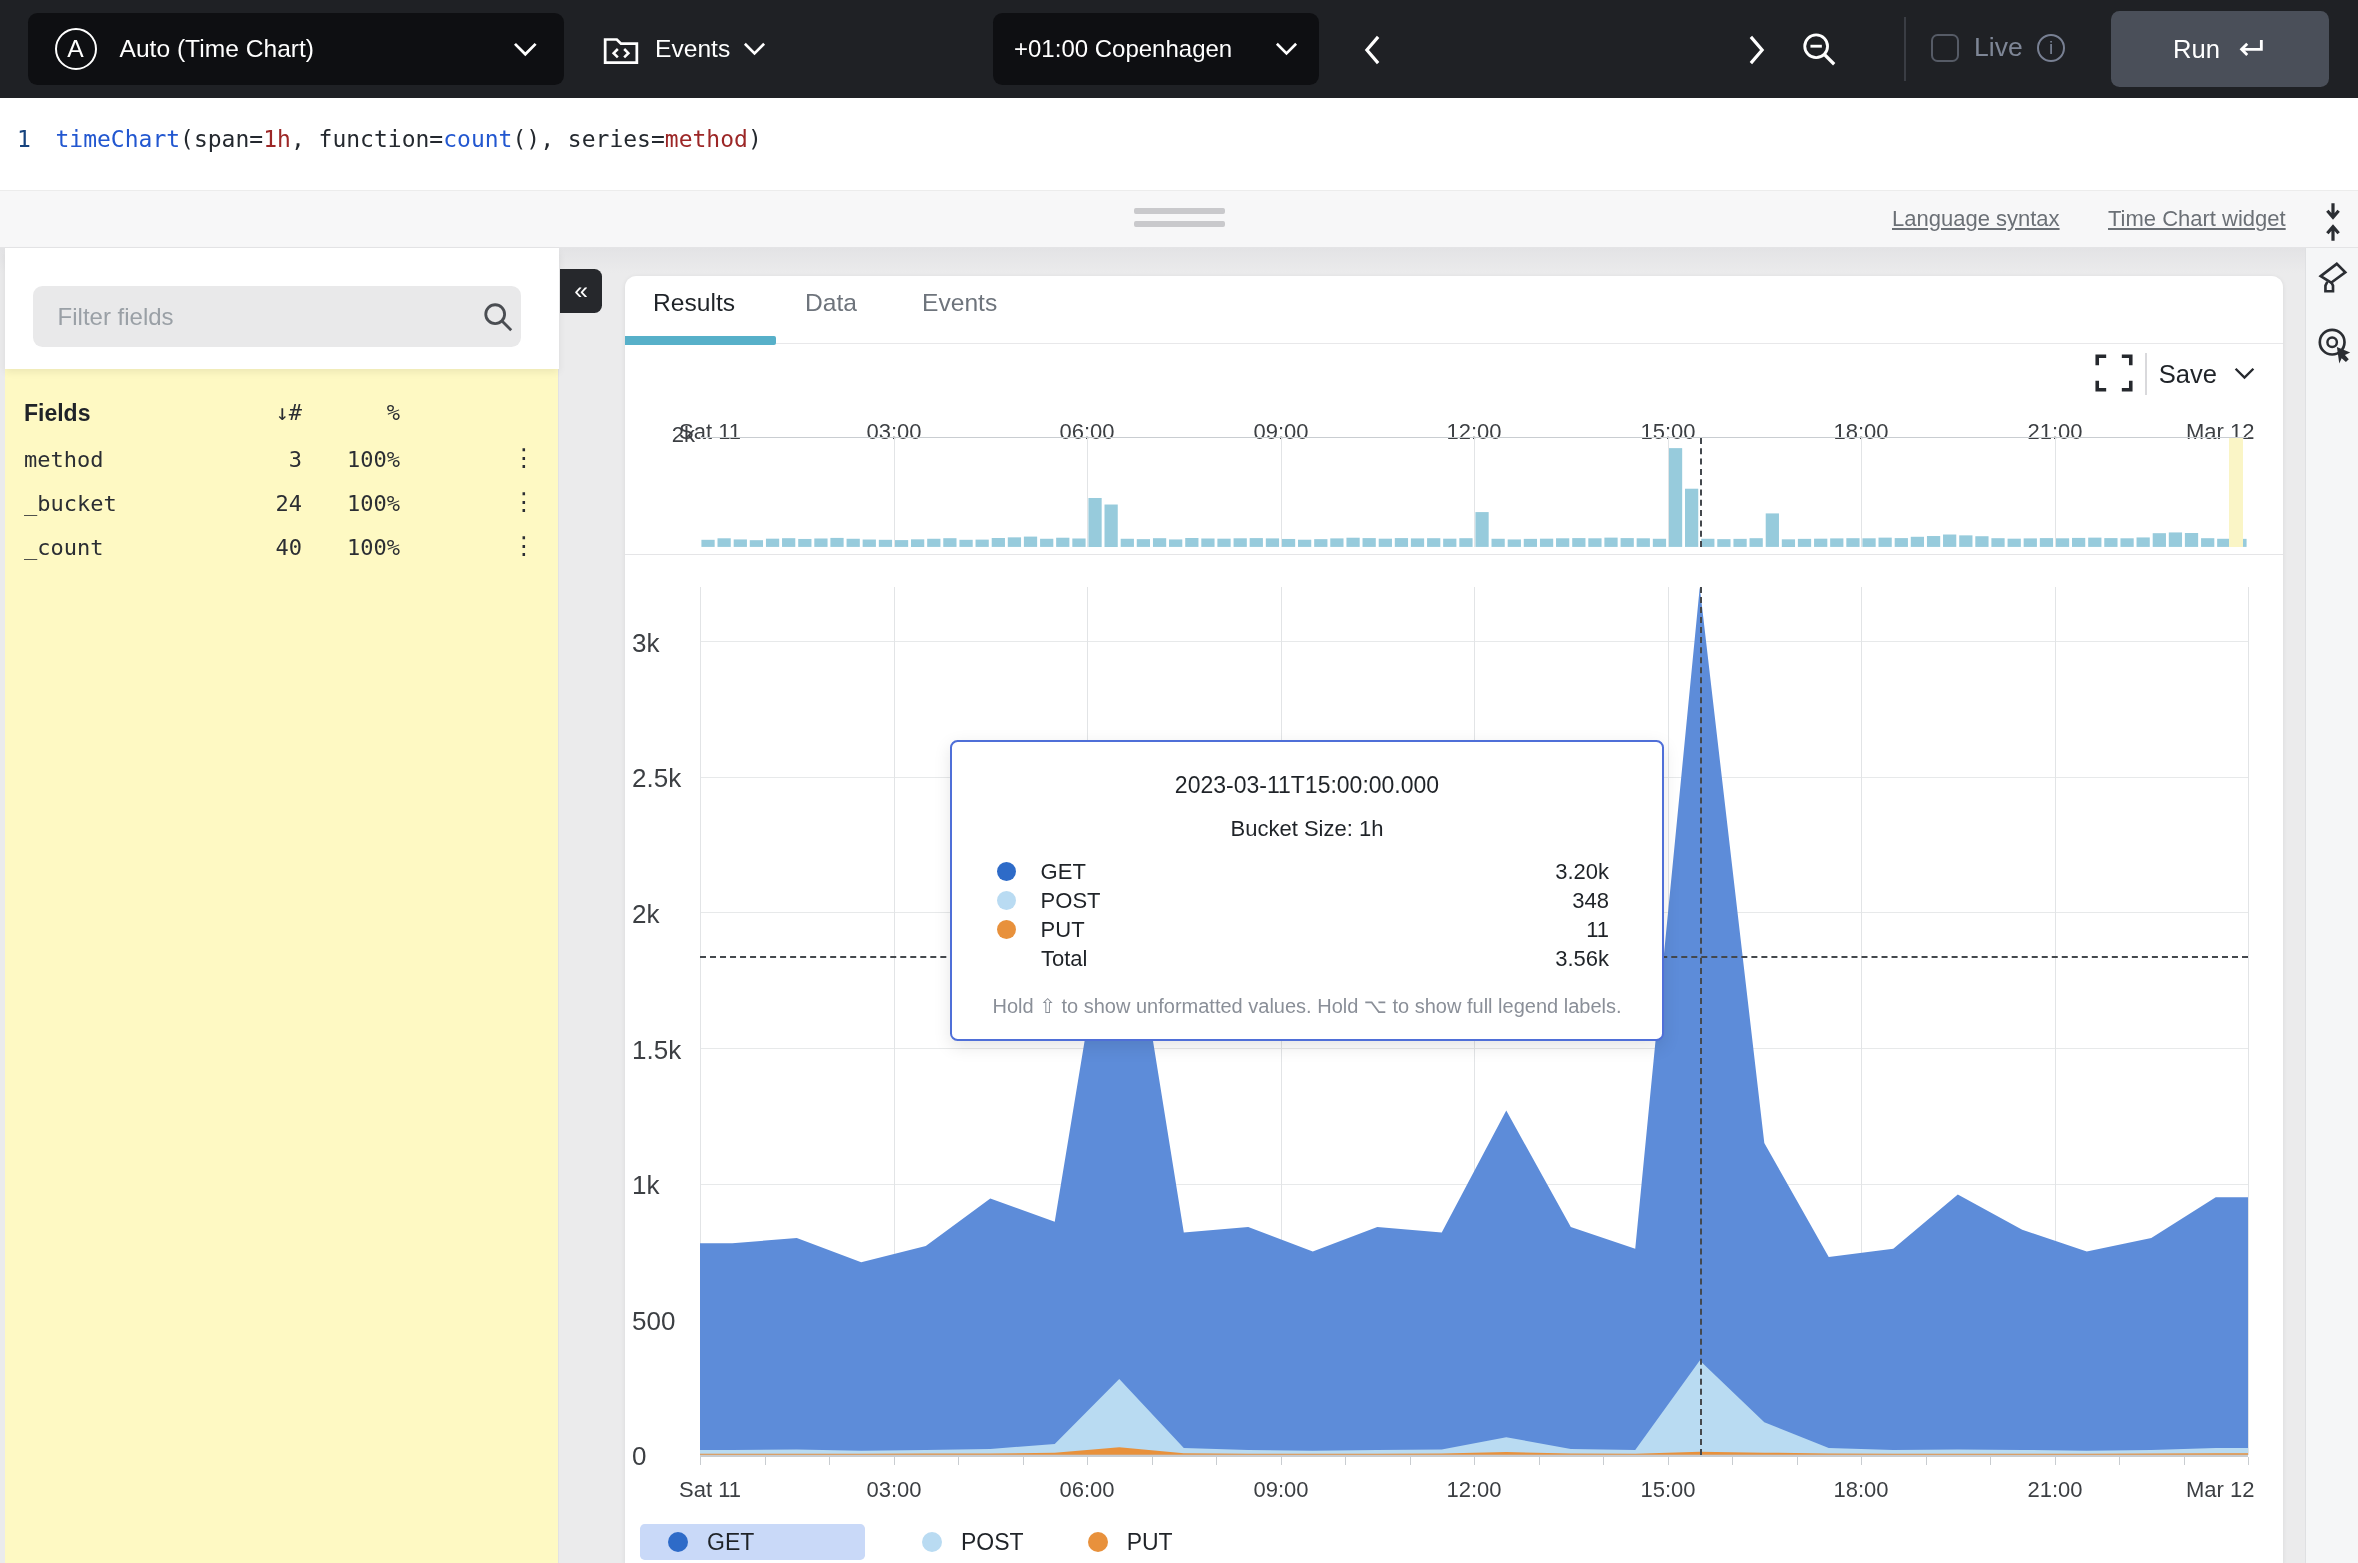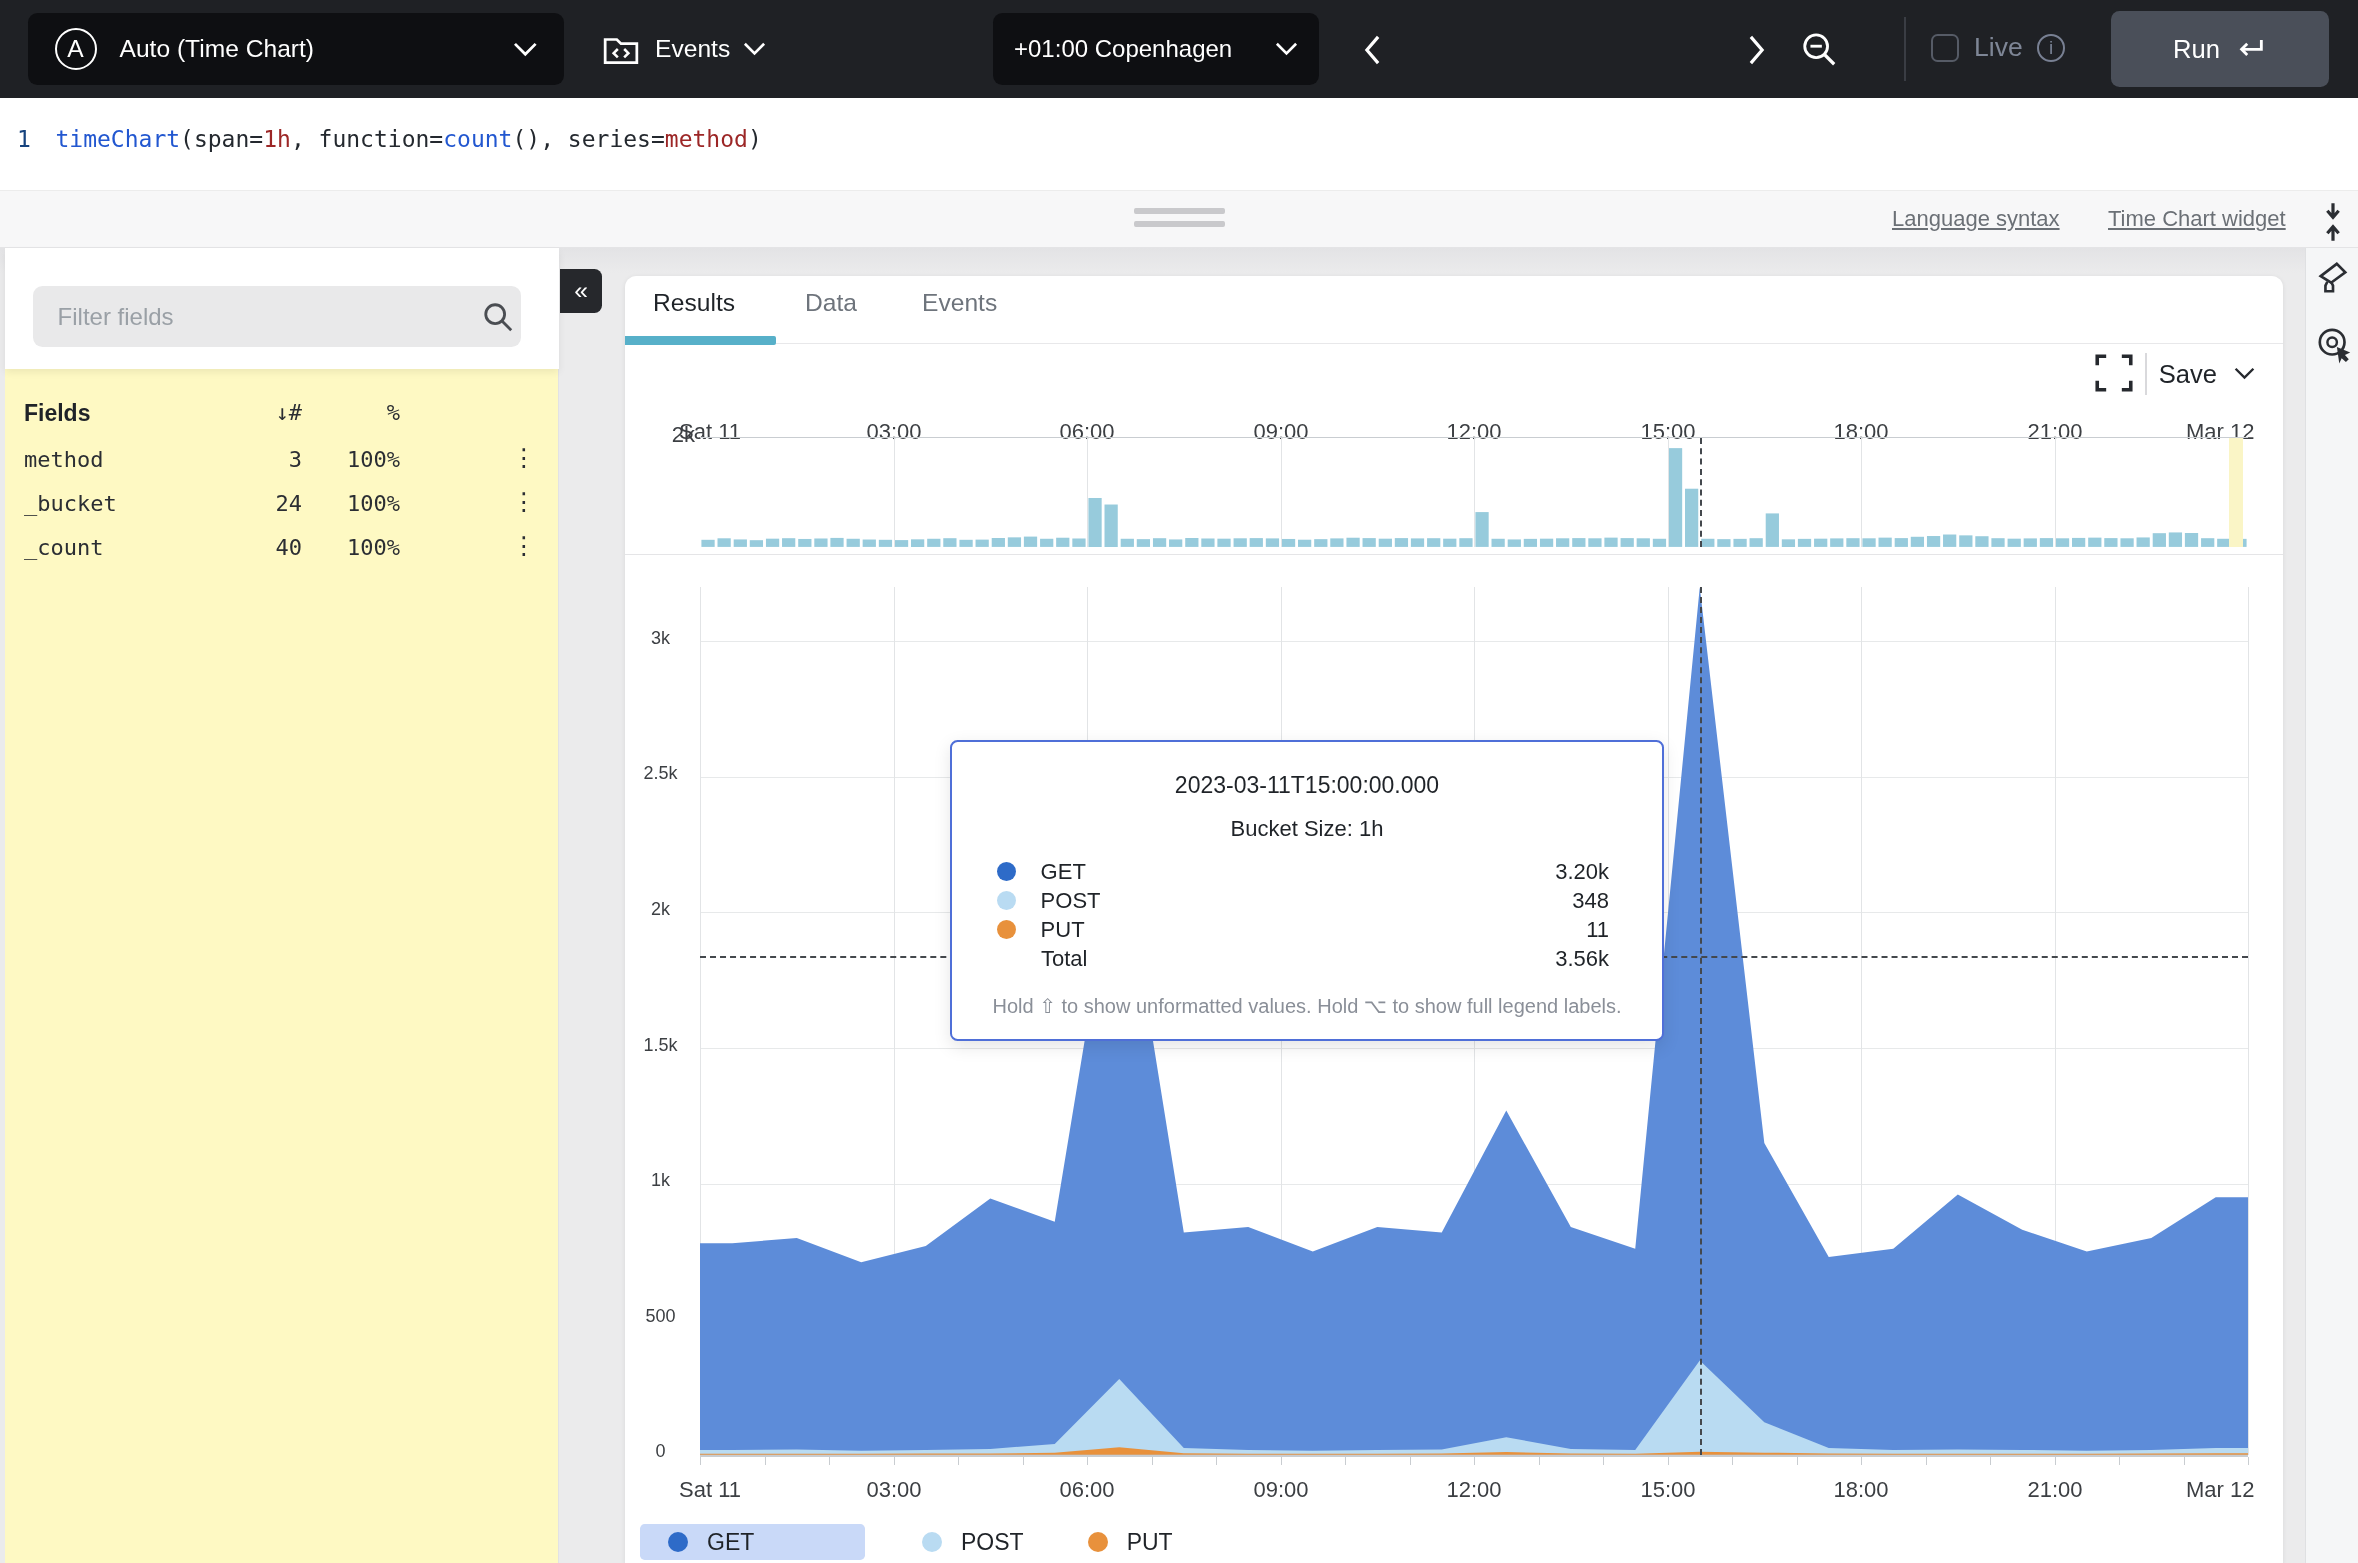--- a/index.html
+++ b/index.html
@@ -72,21 +72,21 @@
   .mini-labels span, .main-xlabels span { position:absolute; font-size:22px; color:#3c3f43; white-space:nowrap;margin-top:12px; }
   .mini-plot { position:absolute; left:700px; top:437px; width:1548px; height:109px; border-top:1.9px solid #c9cdd1; }
   .grid-v { position:absolute; top:0; width:0.9px; background:#e2e4e6; }
   .grid-h { position:absolute; left:0; width:100%; height:0.9px; background:#e7e9ea; }
   .mini-band { position:absolute; top:0; width:14px; height:109px; background:#faf5c6; }
   .dash-v { position:absolute; top:0; border-left:2.8px dashed #44484d; width:0; }
   .dash-h { position:absolute; left:0; width:100%; border-top:2.8px dashed #44484d; height:0; }
   .mini-bottom { position:absolute; left:625px; top:554px; width:1658px; height:0.9px; background:#e5e5e7; }
 
   
-  .main-ylabels span { position:absolute; width:57px; text-align:center; font-size:18px; color:#3c3f43; }
+  .main-ylabels span { position:absolute; width:57px; text-align:left; font-size:26px; color:#3c3f43; }
   .main-plot { position:absolute; left:700px; top:587px; width:1548px; height:868px; }
   .main-plot svg { position:absolute; left:0; top:0; }
   .axis-line { position:absolute; left:0; top:868px; width:100%; height:1.9px; background:#c9cdd1; }
   .tick-minor { position:absolute; top:870px; width:0.9px; height:7.6px; background:#c9cdd1; }
 
   
   .tooltip { position:absolute; left:950px; top:740px; width:714px; height:301px; background:#fff; border:2.4px solid #4f6fd8; border-radius:7.6px; box-shadow:0 5.7px 17px rgba(0,0,0,.10); z-index:5; }
   .tt-title { text-align:center; margin-top:30px; font-size:23px; color:#1f2328; }
   .tt-sub { text-align:center; margin-top:17px; font-size:22px; color:#1f2328; }
   .tt-rows { margin:15px 53px 0 45px; }

